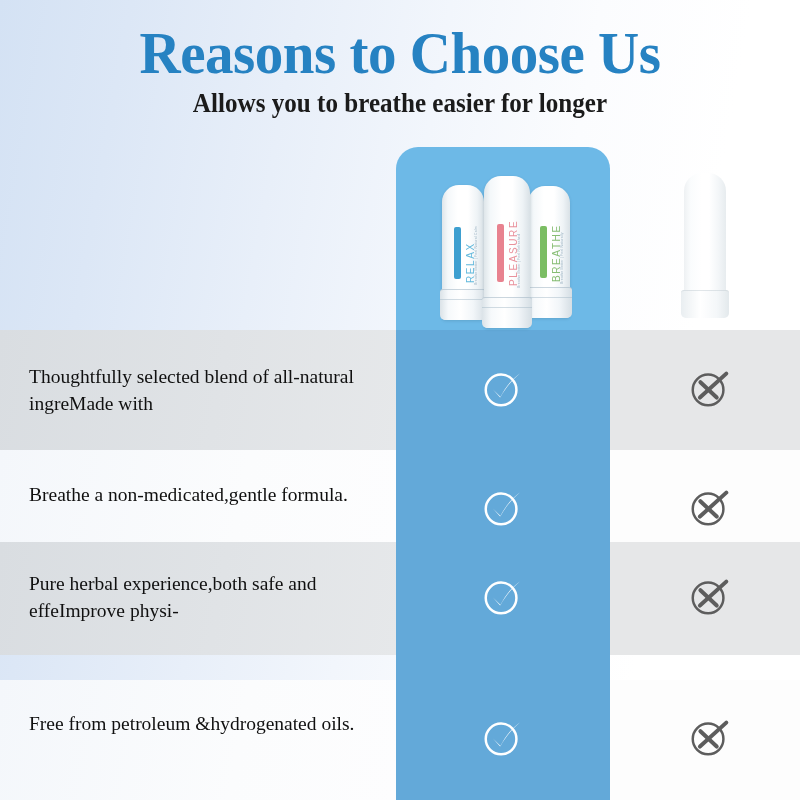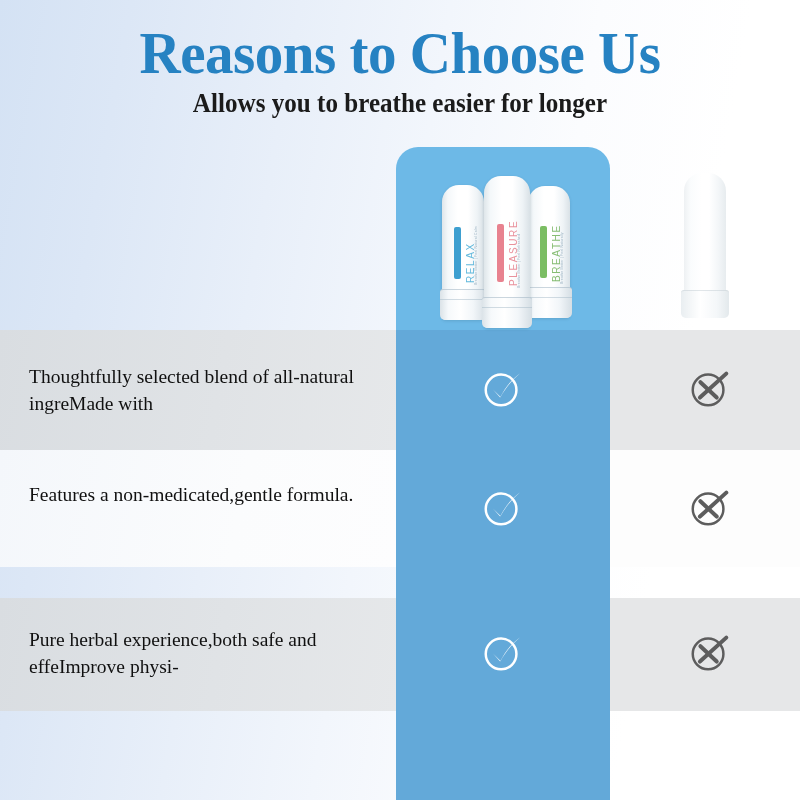--- a/index.html
+++ b/index.html
@@ -251,21 +251,21 @@
     width: 46px;
     height: 46px;
   }
   .mark.check { left: 480px; }
   .mark.cross { left: 687px; }
   .mark svg { display: block; width: 46px; height: 46px; }
 
   
   #row-1 { top: 330px; height: 120px; }
   #row-2 { top: 450px; height: 117px; }
-  #row-3 { top: 598px; height: 113px; text-decoration: underline; }
+  #row-3 { top: 542px; height: 113px; text-decoration: underline; }
   #row-4 { top: 680px; height: 120px; }
 
   #row-1 .row-text { top: 33px; }
   #row-2 .row-text { top: 31px; }
   #row-3 .row-text { top: 28px; }
   #row-4 .row-text { top: 30px; }
 
   #row-1 .mark { top: 35px; }
   #row-2 .mark { top: 34px; }
   #row-3 .mark { top: 31px; }
@@ -330,21 +330,21 @@
         <circle cx="22" cy="26" r="16" fill="none" stroke="#5d5d5d" stroke-width="2.6"></circle>
         <line x1="14" y1="18" x2="31" y2="34" stroke="#5d5d5d" stroke-width="4.2" stroke-linecap="round"></line>
         <line x1="13.5" y1="34" x2="41" y2="9" stroke="#5d5d5d" stroke-width="4.2" stroke-linecap="round"></line>
       </svg>
     </div>
   </div>
 
   <div class="row plain" id="row-2">
     <div class="band-left"></div>
     <div class="band-right"></div>
-    <div class="row-text">Features a non-medicated,gentle formula.</div>
+    <div class="row-text">Breathe a non-medicated,gentle formula.</div>
     <div class="mark check">
       <svg viewBox="0 0 48 48" aria-hidden="true">
         <circle cx="22" cy="26" r="16" fill="none" stroke="#ffffff" stroke-width="2.6"></circle>
         <path d="M13.5 25.5 L21 34 C27 22 34 14 42 8.5 C33 16 26 25 21.5 33.5 Z" fill="#ffffff"></path>
       </svg>
     </div>
     <div class="mark cross">
       <svg viewBox="0 0 48 48" aria-hidden="true">
         <circle cx="22" cy="26" r="16" fill="none" stroke="#5d5d5d" stroke-width="2.6"></circle>
         <line x1="14" y1="18" x2="31" y2="34" stroke="#5d5d5d" stroke-width="4.2" stroke-linecap="round"></line>
@@ -365,14 +365,32 @@
     </div>
     <div class="mark cross">
       <svg viewBox="0 0 48 48" aria-hidden="true">
         <circle cx="22" cy="26" r="16" fill="none" stroke="#5d5d5d" stroke-width="2.6"></circle>
         <line x1="14" y1="18" x2="31" y2="34" stroke="#5d5d5d" stroke-width="4.2" stroke-linecap="round"></line>
         <line x1="13.5" y1="34" x2="41" y2="9" stroke="#5d5d5d" stroke-width="4.2" stroke-linecap="round"></line>
       </svg>
     </div>
   </div>
 
+  <div class="row plain" id="row-4">
+    <div class="band-left"></div>
+    <div class="band-right"></div>
+    <div class="row-text">Free from petroleum &amp;hydrogenated oils.</div>
+    <div class="mark check">
+      <svg viewBox="0 0 48 48" aria-hidden="true">
+        <circle cx="22" cy="26" r="16" fill="none" stroke="#ffffff" stroke-width="2.6"></circle>
+        <path d="M13.5 25.5 L21 34 C27 22 34 14 42 8.5 C33 16 26 25 21.5 33.5 Z" fill="#ffffff"></path>
+      </svg>
+    </div>
+    <div class="mark cross">
+      <svg viewBox="0 0 48 48" aria-hidden="true">
+        <circle cx="22" cy="26" r="16" fill="none" stroke="#5d5d5d" stroke-width="2.6"></circle>
+        <line x1="14" y1="18" x2="31" y2="34" stroke="#5d5d5d" stroke-width="4.2" stroke-linecap="round"></line>
+        <line x1="13.5" y1="34" x2="41" y2="9" stroke="#5d5d5d" stroke-width="4.2" stroke-linecap="round"></line>
+      </svg>
+    </div>
+  </div>
 
 </div>
 
 </body></html>

